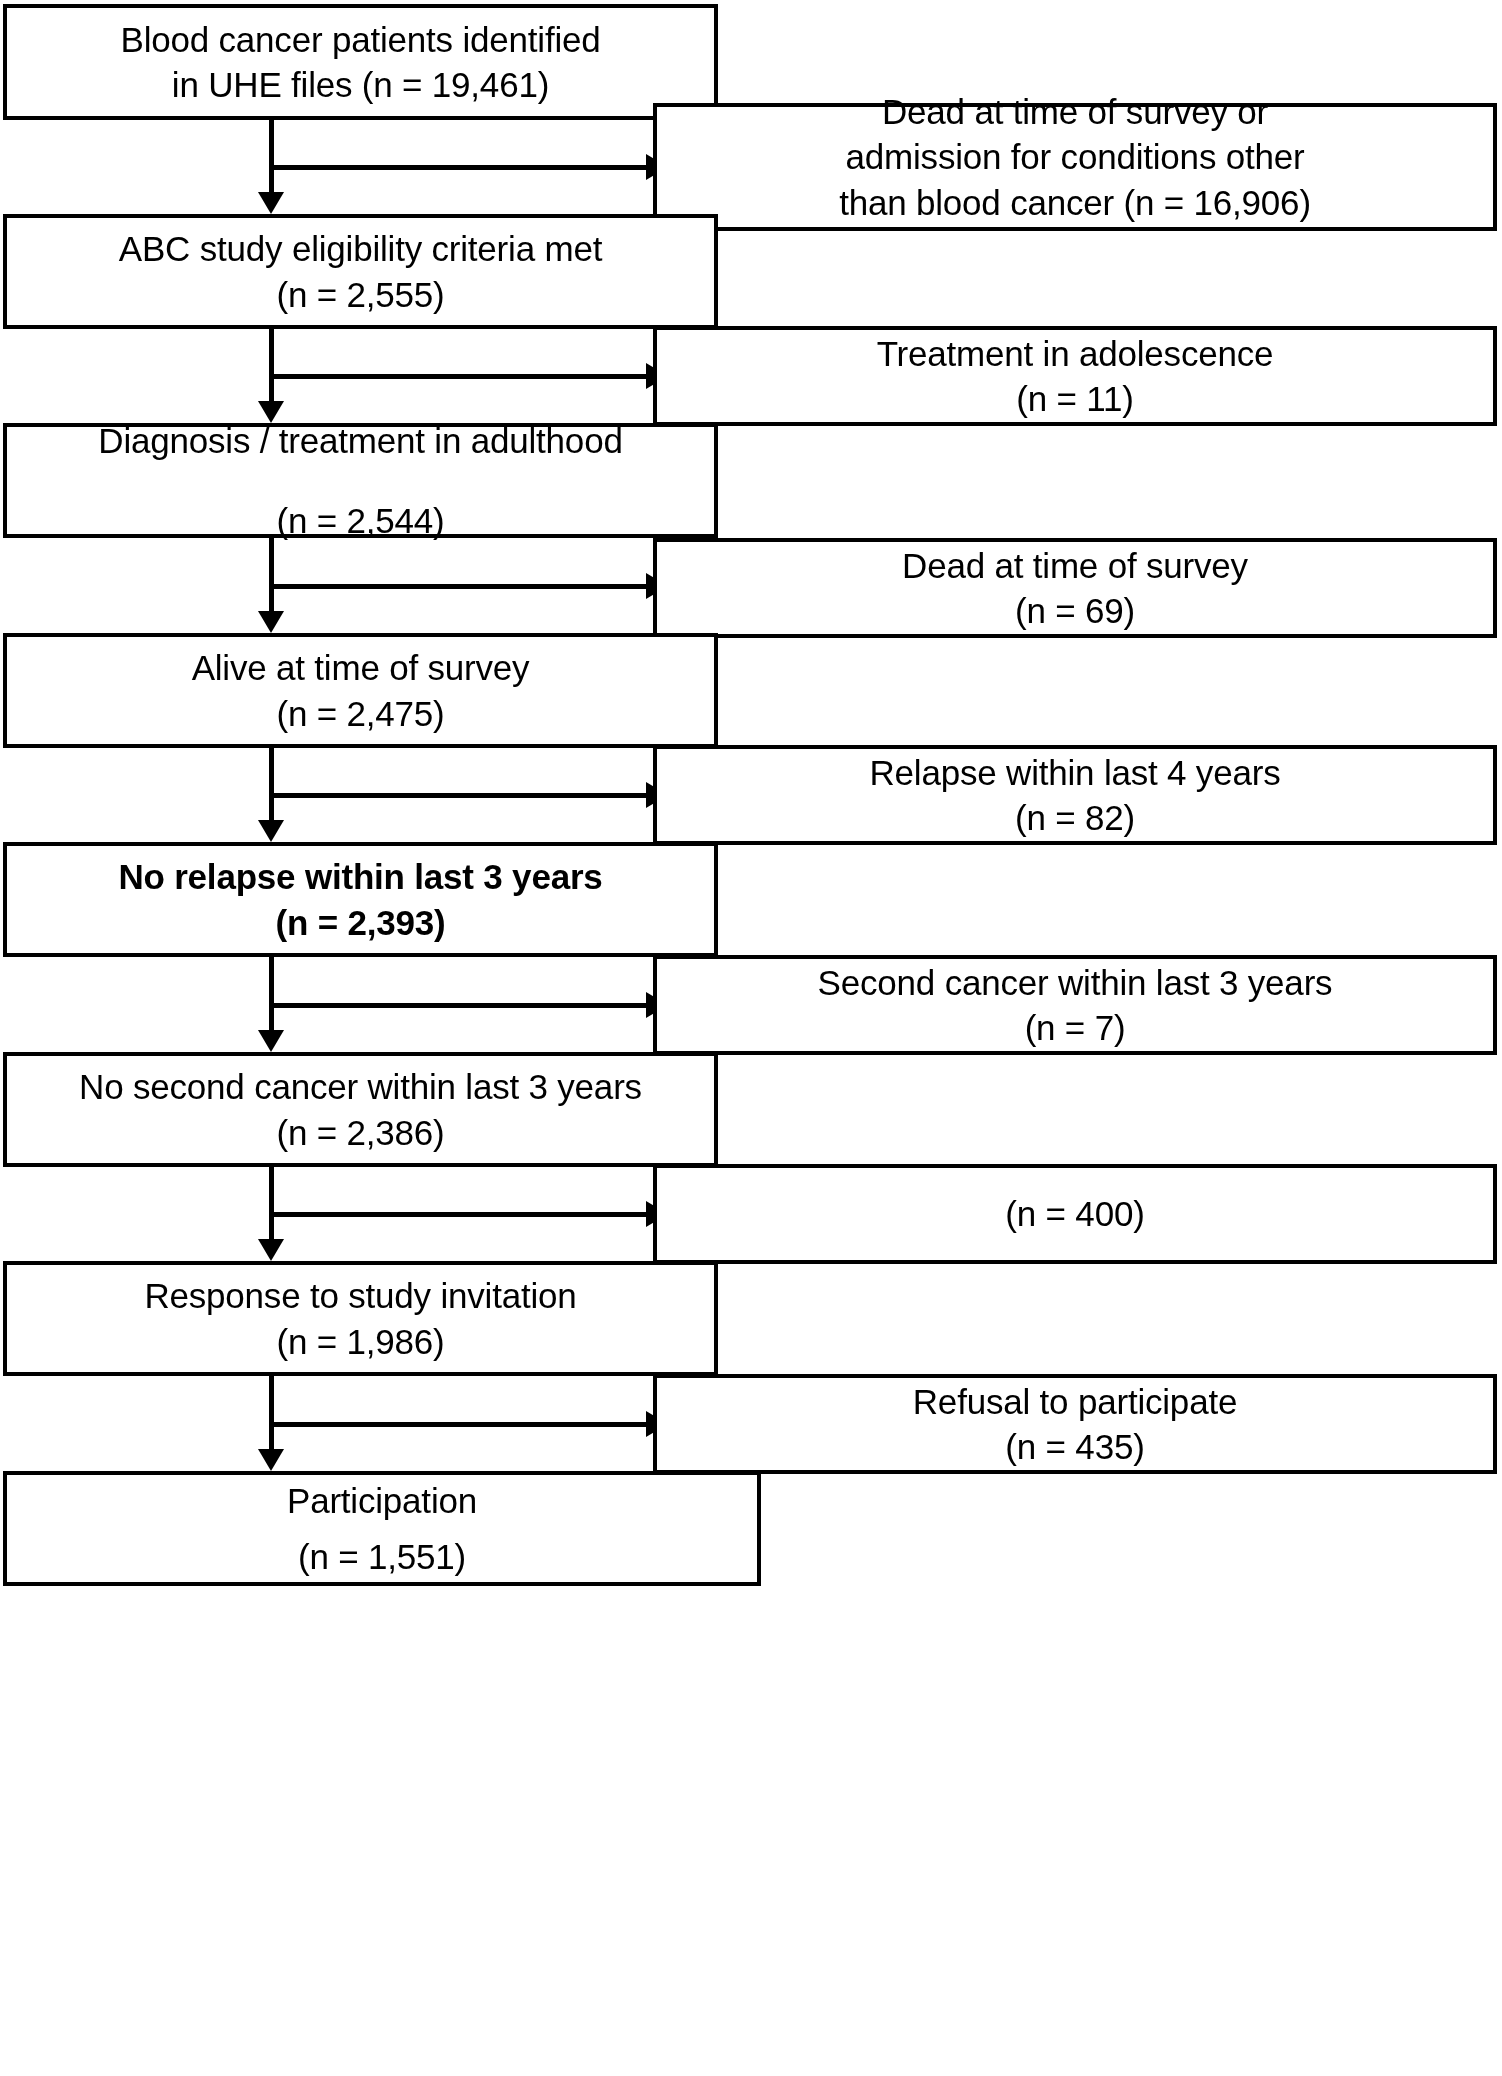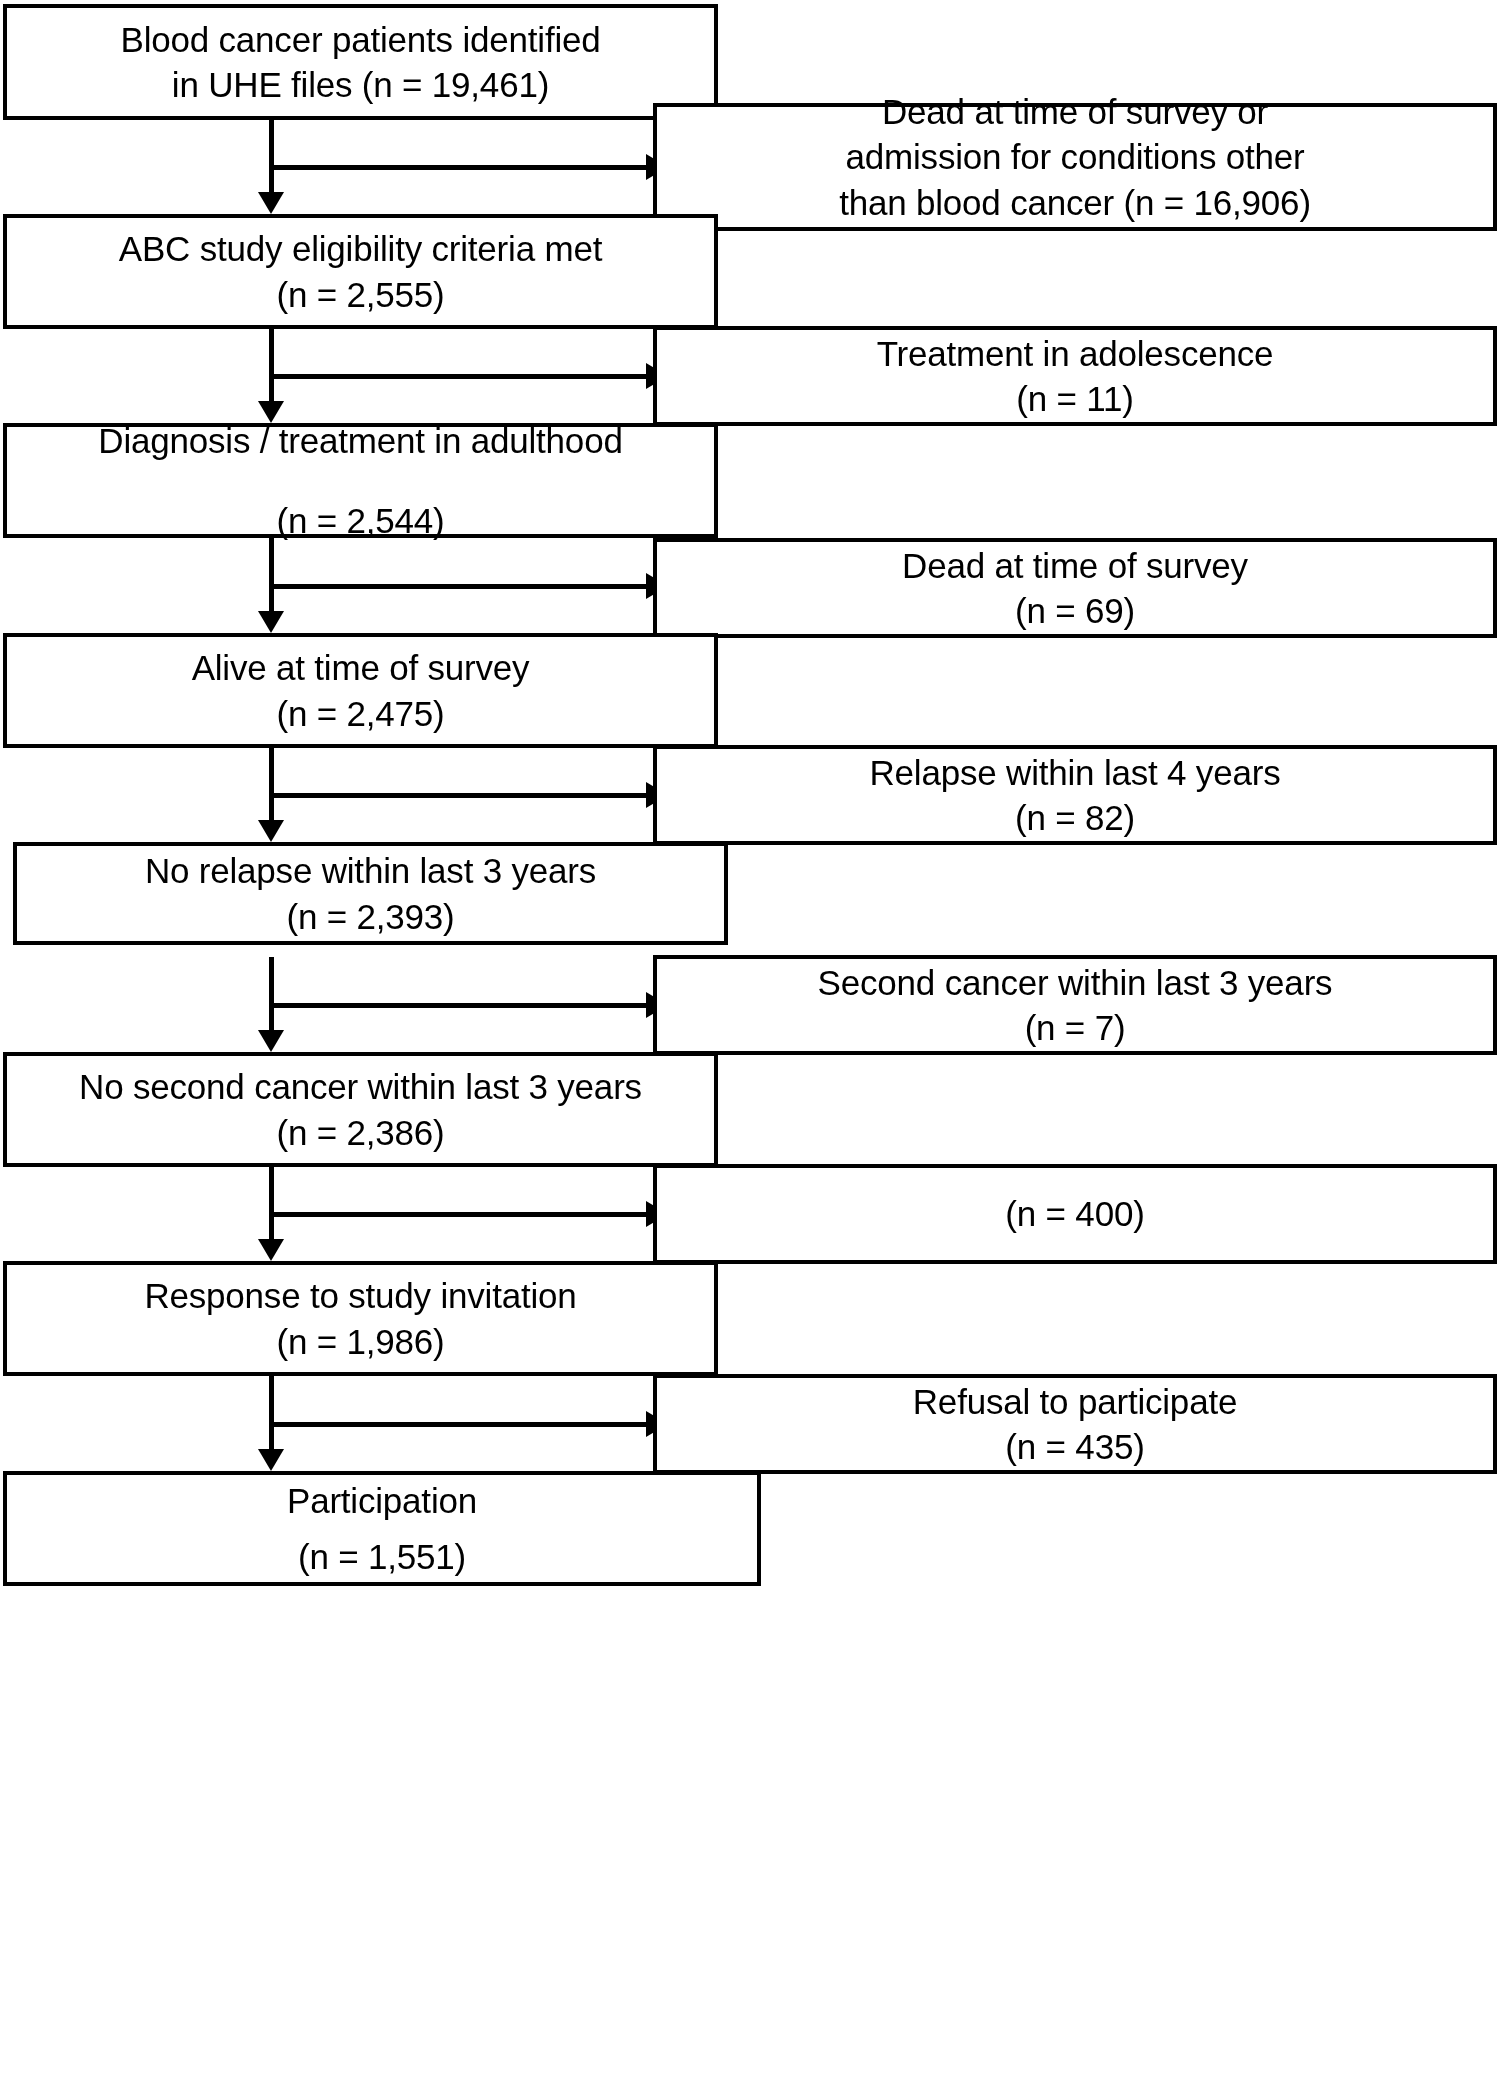--- a/index.html
+++ b/index.html
@@ -120,21 +120,21 @@
   <div class="conn v-line" style="left: 269px; top: 748px; height: 72px;"></div>
   <div class="arrow-down" style="left: 258px; top: 820px;"></div>
   <div class="conn h-line" style="left: 272px; top: 793px; width: 376px;"></div>
   <div class="arrow-right" style="left: 646px; top: 782px;"></div>
 
   <div class="node" style="left: 653px; top: 745px; width: 844px; height: 100px;">
     <span class="ln">Relapse within last 4 years</span>
     <span class="ln">(n = 82)</span>
   </div>
 
-  <div class="node" style="left: 13px; top: 842px; width: 715px; height: 103px;">
+  <div class="node" style="left: 3px; top: 842px; width: 715px; height: 115px; font-weight: bold;">
     <span class="ln">No relapse within last 3 years</span>
     <span class="ln">(n = 2,393)</span>
   </div>
 
   <div class="conn v-line" style="left: 269px; top: 957px; height: 73px;"></div>
   <div class="arrow-down" style="left: 258px; top: 1030px;"></div>
   <div class="conn h-line" style="left: 272px; top: 1003px; width: 376px;"></div>
   <div class="arrow-right" style="left: 646px; top: 992px;"></div>
 
   <div class="node" style="left: 653px; top: 955px; width: 844px; height: 100px;">

